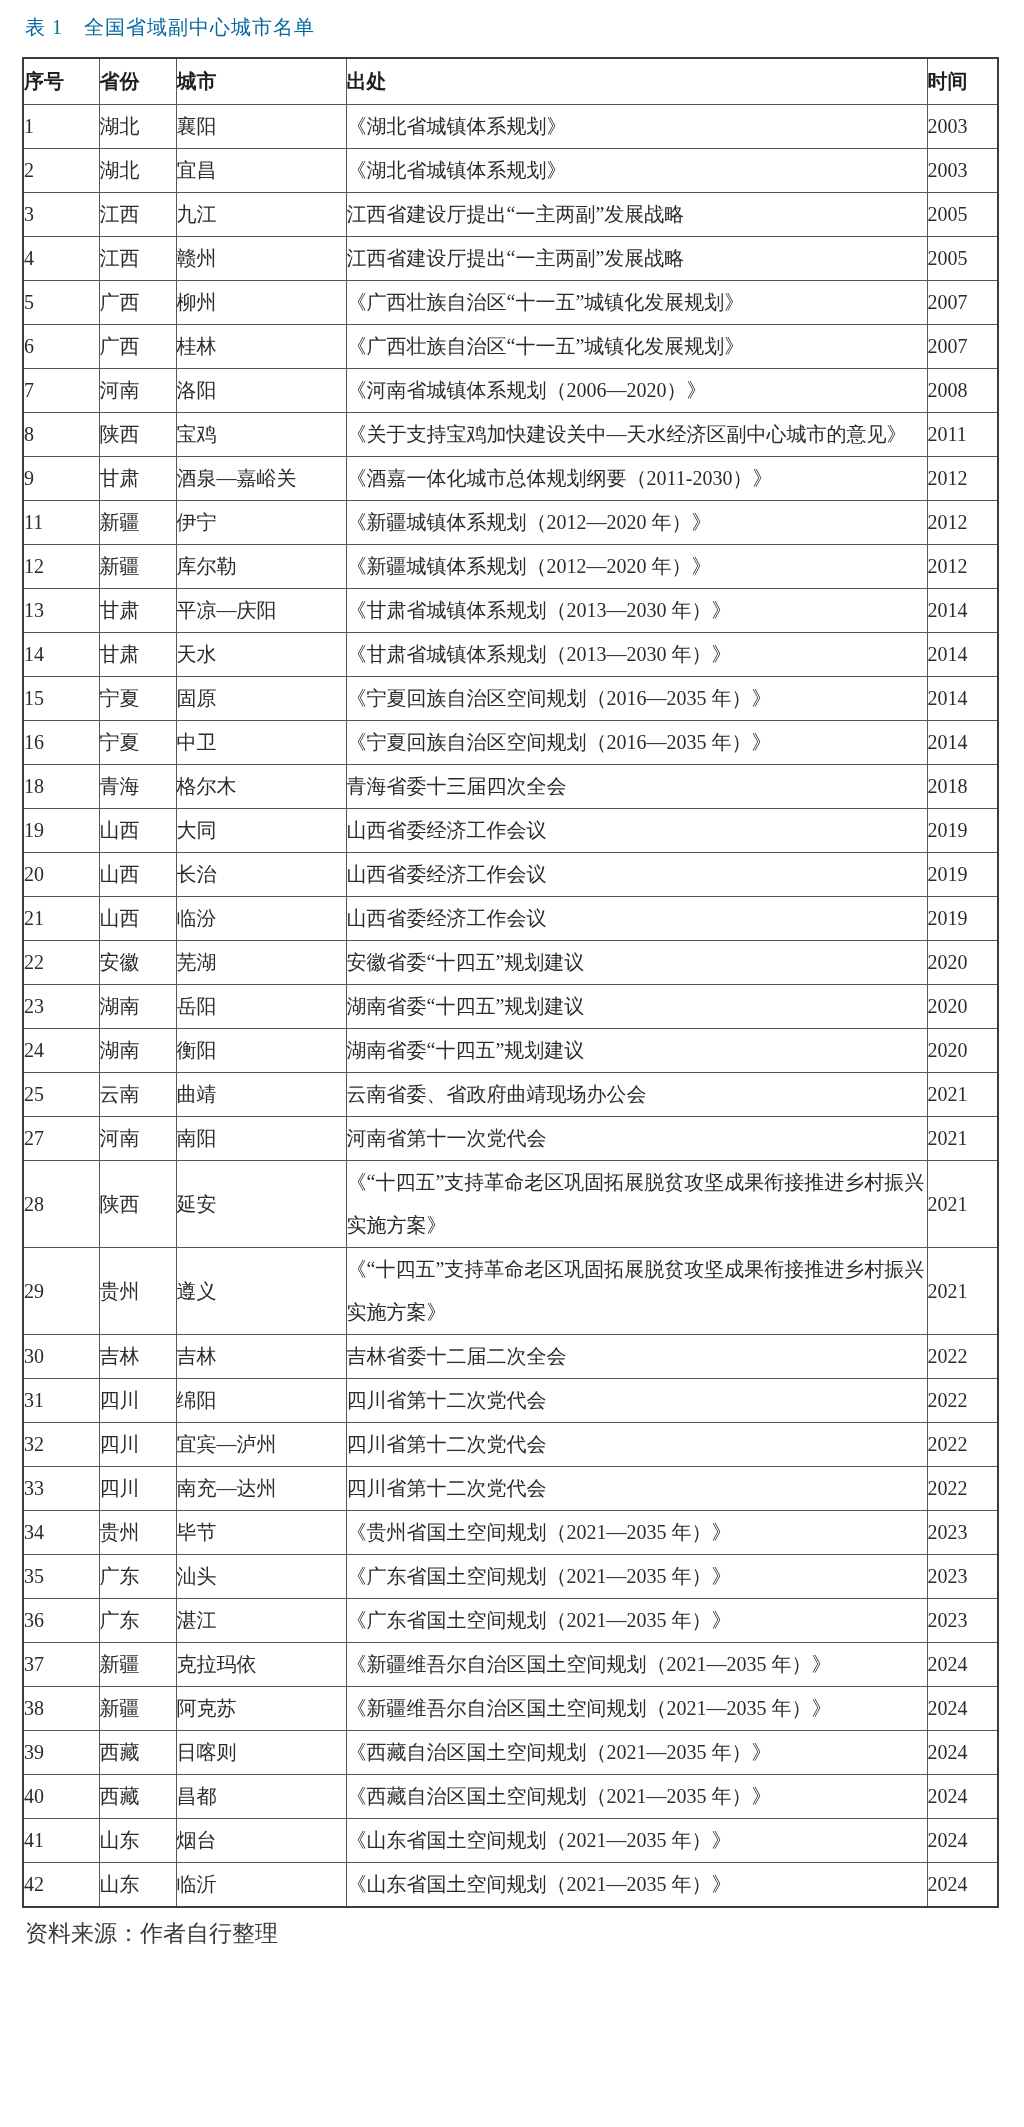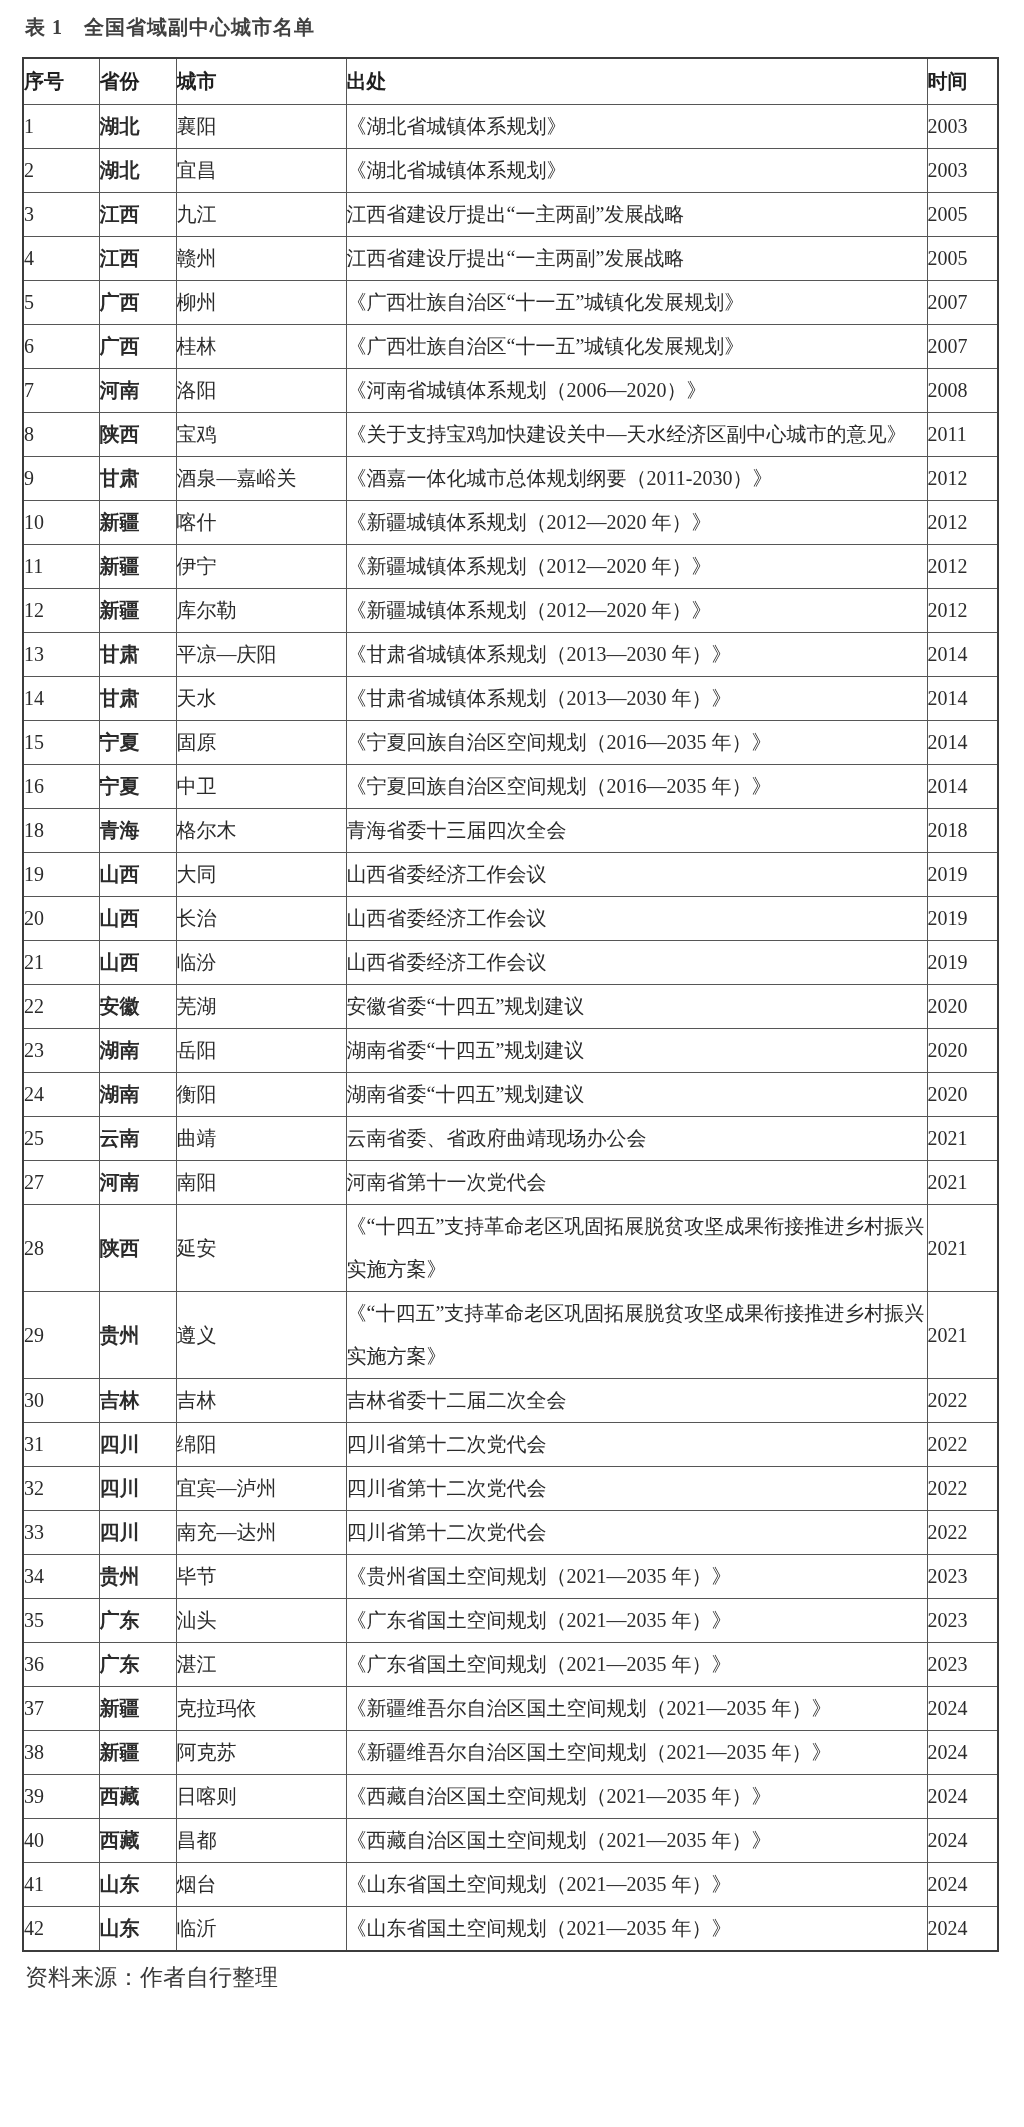--- a/index.html
+++ b/index.html
@@ -11,22 +11,22 @@
   }
   .page {
     width: 1024px;
     box-sizing: border-box;
     padding: 14px 0 30px 0;
     background: #ffffff;
   }
   .table-title {
     margin: 0 0 16px 25px;
     font-size: 20px;
-    font-weight: bold;
-    color: #404040;
+    font-weight: normal;
+    color: #0369a1;
     letter-spacing: 1px;
   }
   table.city-table {
     border-collapse: collapse;
     table-layout: fixed;
     margin-left: 22px;
     width: 975px;
     border: 2px solid #3c3c3c;
     font-size: 20px;
   }
@@ -46,21 +46,21 @@
     color: #2b2b2b;
   }
   table.city-table th {
     font-weight: bold;
     color: #1f1f1f;
     height: 45px;
     text-align: left;
     margin-top: 8px;
   }
   th.c-no, td.c-no { padding-left: 12px; }
-  th.c-province, td.c-province { padding-left: 13px; font-weight: bold; }
+  th.c-province, td.c-province { padding-left: 13px; }
   th.c-city, td.c-city { padding-left: 14px; }
   th.c-source, td.c-source { padding-left: 8px; padding-right: 30px; }
   th.c-year, td.c-year { text-align: left; }
   td.c-source { word-break: break-all; font-family: Liberation Serif, serif; }
   .source-note {
     margin: 10px 0 0 25px;
     font-size: 23px;
     color: #3a3a3a;
   }
 </style>
@@ -146,27 +146,20 @@
           <td class="c-year">2011</td>
         </tr>
         <tr>
           <td class="c-no">9</td>
           <td class="c-province">甘肃</td>
           <td class="c-city">酒泉—嘉峪关</td>
           <td class="c-source">《酒嘉一体化城市总体规划纲要（2011-2030）》</td>
           <td class="c-year">2012</td>
         </tr>
         <tr>
-          <td class="c-no">10</td>
-          <td class="c-province">新疆</td>
-          <td class="c-city">喀什</td>
-          <td class="c-source">《新疆城镇体系规划（2012—2020 年）》</td>
-          <td class="c-year">2012</td>
-        </tr>
-        <tr>
           <td class="c-no">11</td>
           <td class="c-province">新疆</td>
           <td class="c-city">伊宁</td>
           <td class="c-source">《新疆城镇体系规划（2012—2020 年）》</td>
           <td class="c-year">2012</td>
         </tr>
         <tr>
           <td class="c-no">12</td>
           <td class="c-province">新疆</td>
           <td class="c-city">库尔勒</td>

